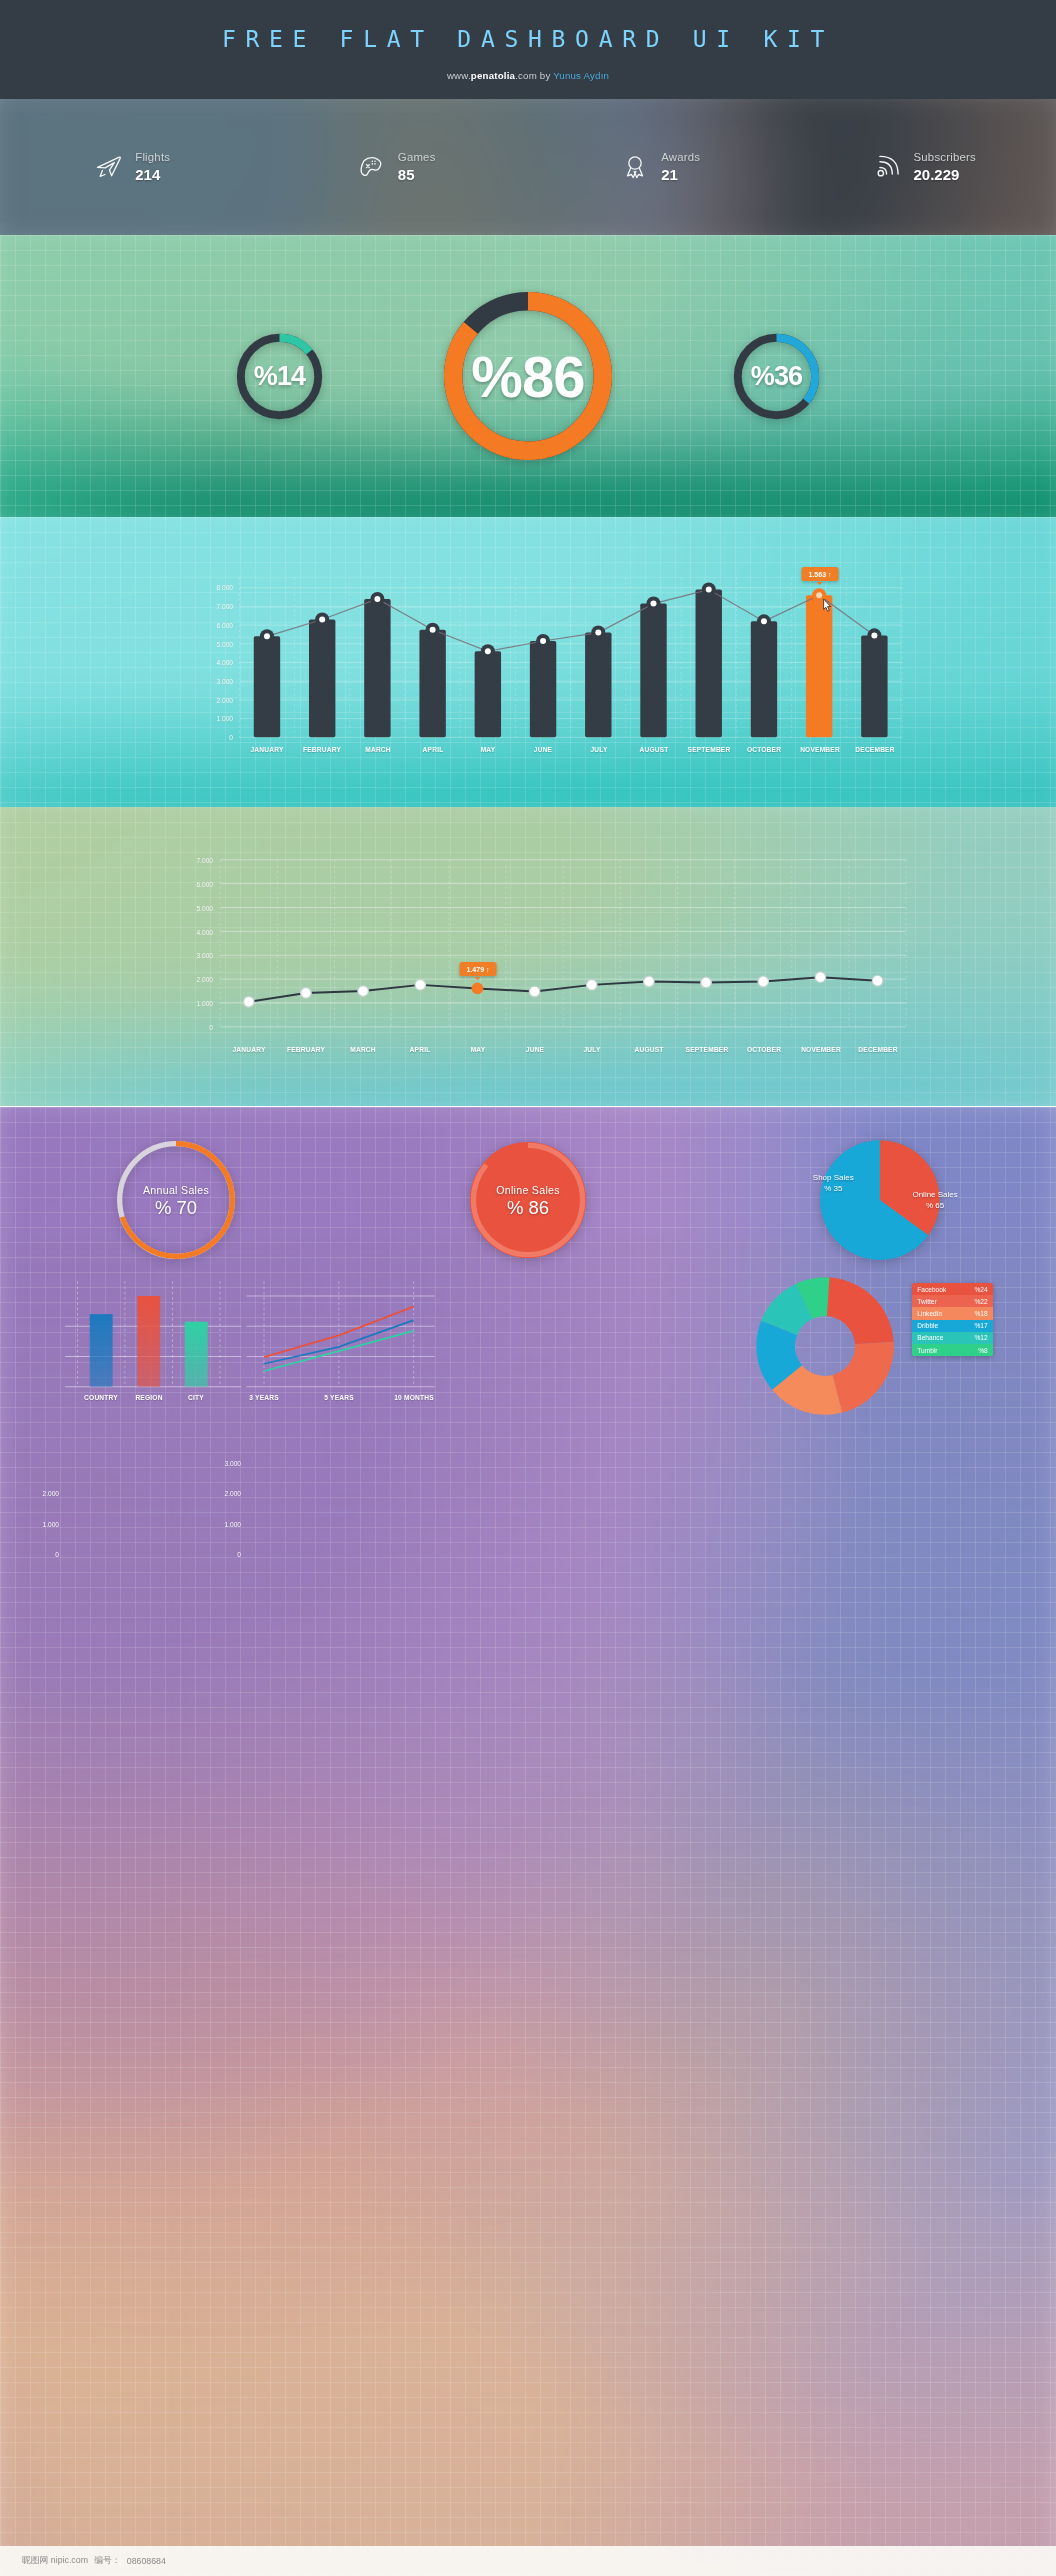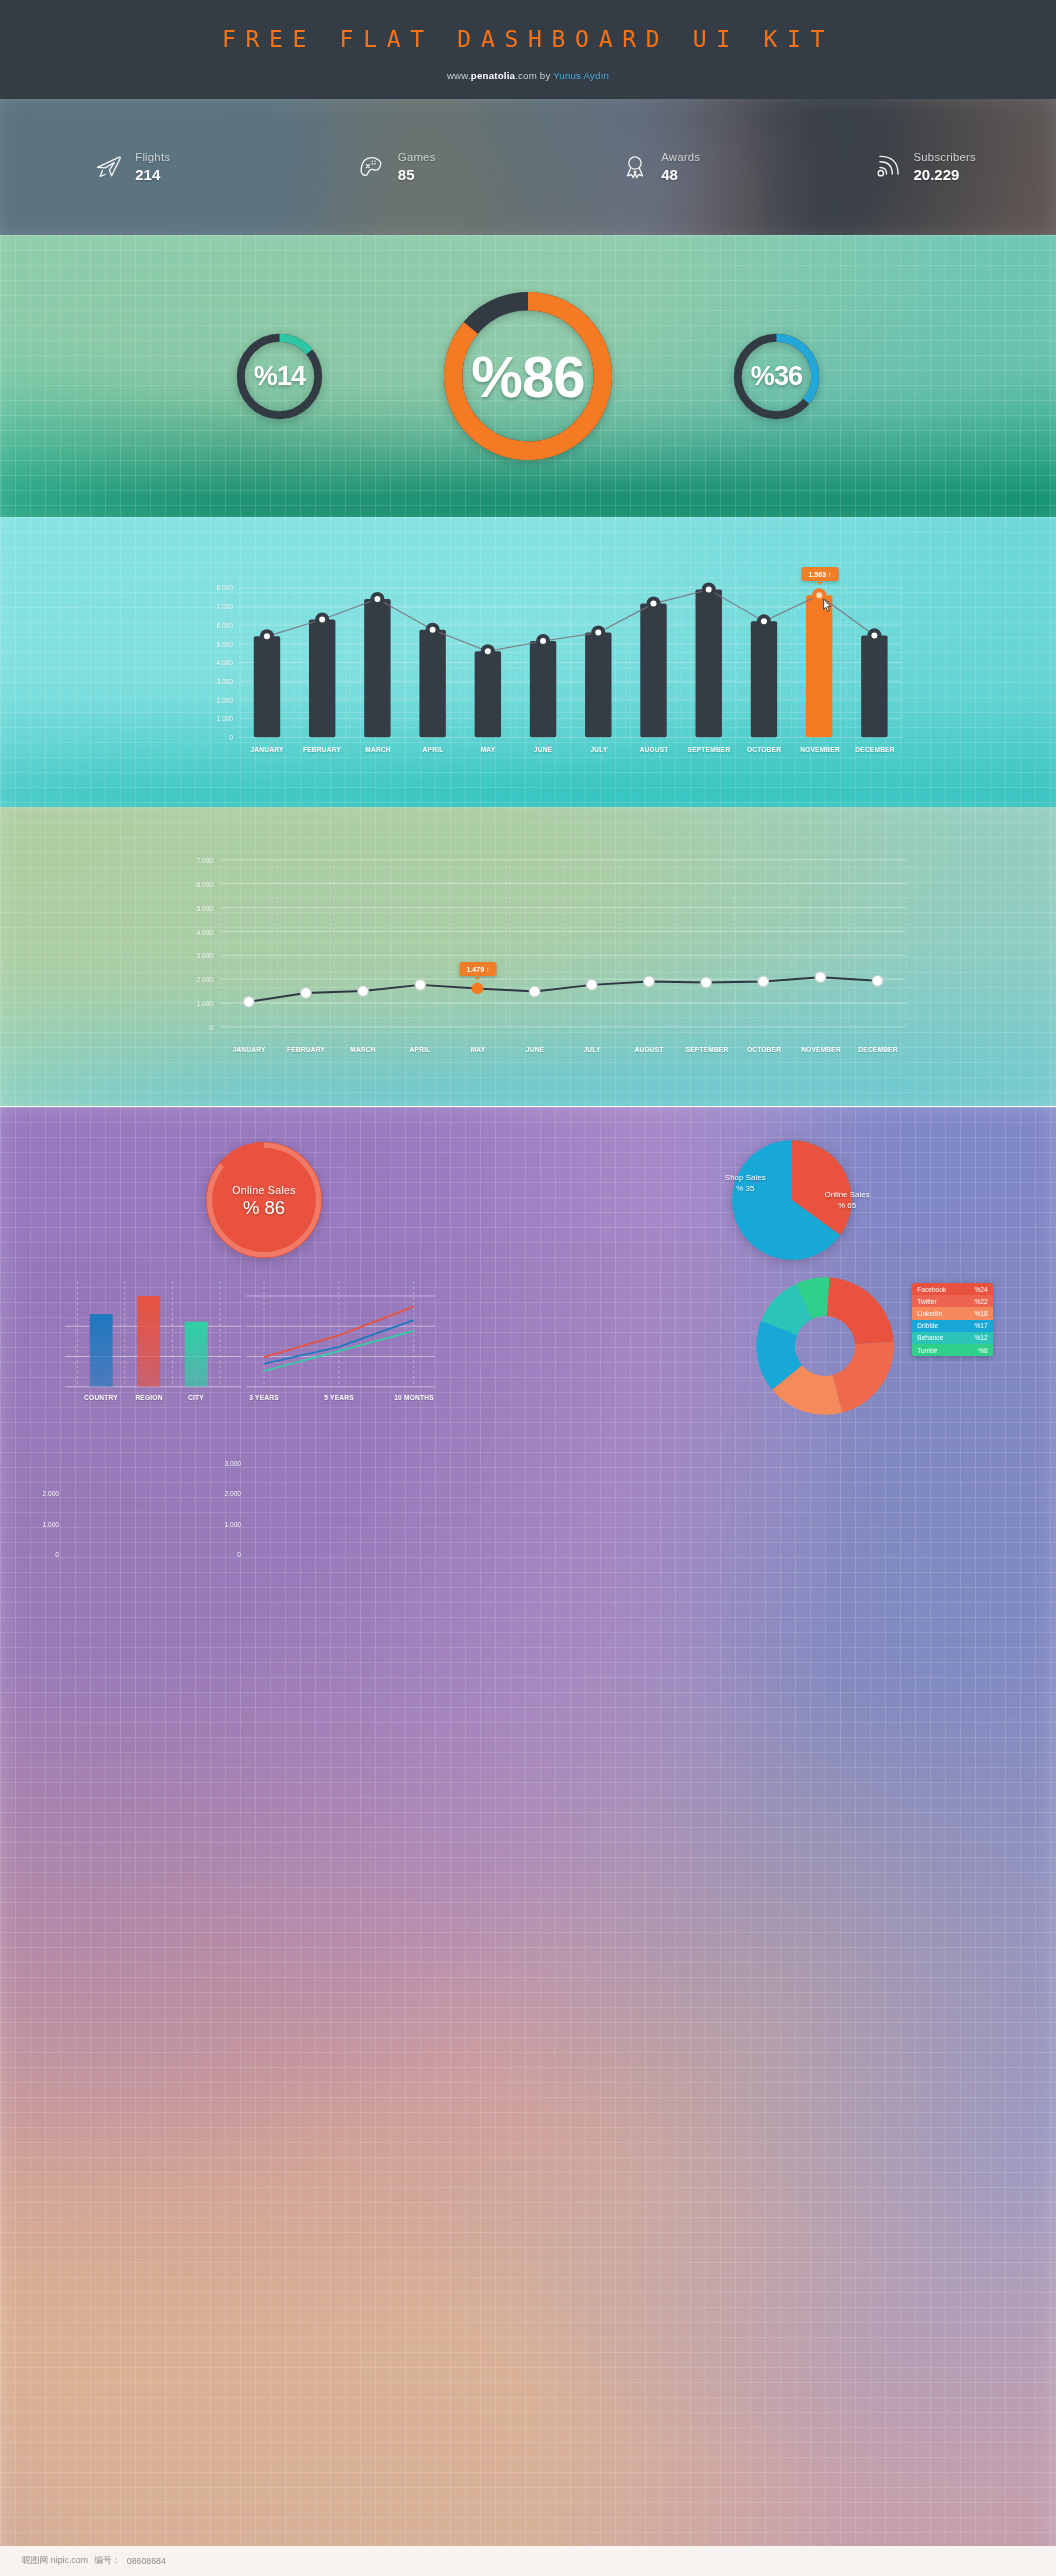--- a/index.html
+++ b/index.html
@@ -10,21 +10,21 @@
     -webkit-font-smoothing:antialiased;
   }
 
   
   .hero-head {
     position:absolute; left:0; top:0; width:1056px; height:99px;
     background:#343c46;
   }
   .hero-title {
     position:absolute; left:0; top:26.4px; width:1056px; text-align:center;
-    color:#f97316; font-size:23px; letter-spacing:9.7px; font-weight:400;
+    color:#7dd3fc; font-size:23px; letter-spacing:9.7px; font-weight:400;
     font-family:"DejaVu Sans Mono", monospace;
   }
   .hero-sub {
     position:absolute; left:0; top:70px; width:1056px; text-align:center;
     color:#c9ced4; font-size:9.7px; letter-spacing:0.2px;
   }
   .hero-sub b { color:#ffffff; font-weight:700; }
   .hero-sub .lnk { color:#4aa8d8; }
 
   
@@ -227,21 +227,21 @@
     <div class="stat-cell">
       <span class="stat-ico">
         <svg viewBox="0 0 34 34" fill="none" stroke="#fff" stroke-width="1.5" stroke-linejoin="round" stroke-linecap="round">
           <circle cx="17" cy="12.5" r="7"></circle>
           <path d="M12 18.5 L8.5 27 L13 25.5 L15 29 L18 22"></path>
           <path d="M22 18.5 L25.5 27 L21 25.5 L19 29 L16 22"></path>
         </svg>
       </span>
       <span class="stat-txt">
         <span class="stat-label">Awards</span>
-        <span class="stat-value">48</span>
+        <span class="stat-value">21</span>
       </span>
     </div>
 
     <div class="stat-cell">
       <span class="stat-ico">
         <svg viewBox="0 0 34 34" fill="none" stroke="#fff" stroke-width="1.6" stroke-linecap="round">
           <circle cx="10" cy="24" r="3"></circle>
           <path d="M9 17.5 Q16.5 17.5 16.5 25"></path>
           <path d="M9 11 Q23 11 23 25"></path>
           <path d="M9 5 Q29.5 5 29.5 25"></path>
@@ -449,20 +449,30 @@
     </div>
 </div>
 
 <div class="city-band">
   <div class="city-bg"></div>
   <div class="city-bg2"></div>
   <div class="grid-overlay"></div>
 
   <div class="ring-row">
 
+    <div class="ring-wrap">
+      <svg width="132" height="132" viewBox="0 0 150 150">
+        <circle cx="75" cy="75" r="64" fill="none" stroke="#d9d3de" stroke-width="6"></circle>
+        <circle id="arc-annual" cx="75" cy="75" r="64" fill="none" stroke="#f47b24" stroke-width="6" stroke-linecap="butt" transform="rotate(-90 75 75)" stroke-dasharray="281.48670176164546 402.1238596594935"></circle>
+      </svg>
+      <span class="ring-center">
+        <span class="ring-name">Annual Sales</span><br>
+        <span class="ring-pct">% 70</span>
+      </span>
+    </div>
 
     <div class="ring-wrap">
       <svg width="132" height="132" viewBox="0 0 150 150">
         <circle cx="75" cy="75" r="66" fill="#e8523f"></circle>
         <circle id="arc-online" cx="75" cy="75" r="62" fill="none" stroke="#f07a66" stroke-width="6" stroke-linecap="butt" transform="rotate(-90 75 75)" stroke-dasharray="335.01944057881553 389.55748904513433"></circle>
       </svg>
       <span class="ring-center">
         <span class="ring-name">Online Sales</span><br>
         <span class="ring-pct">% 86</span>
       </span>

